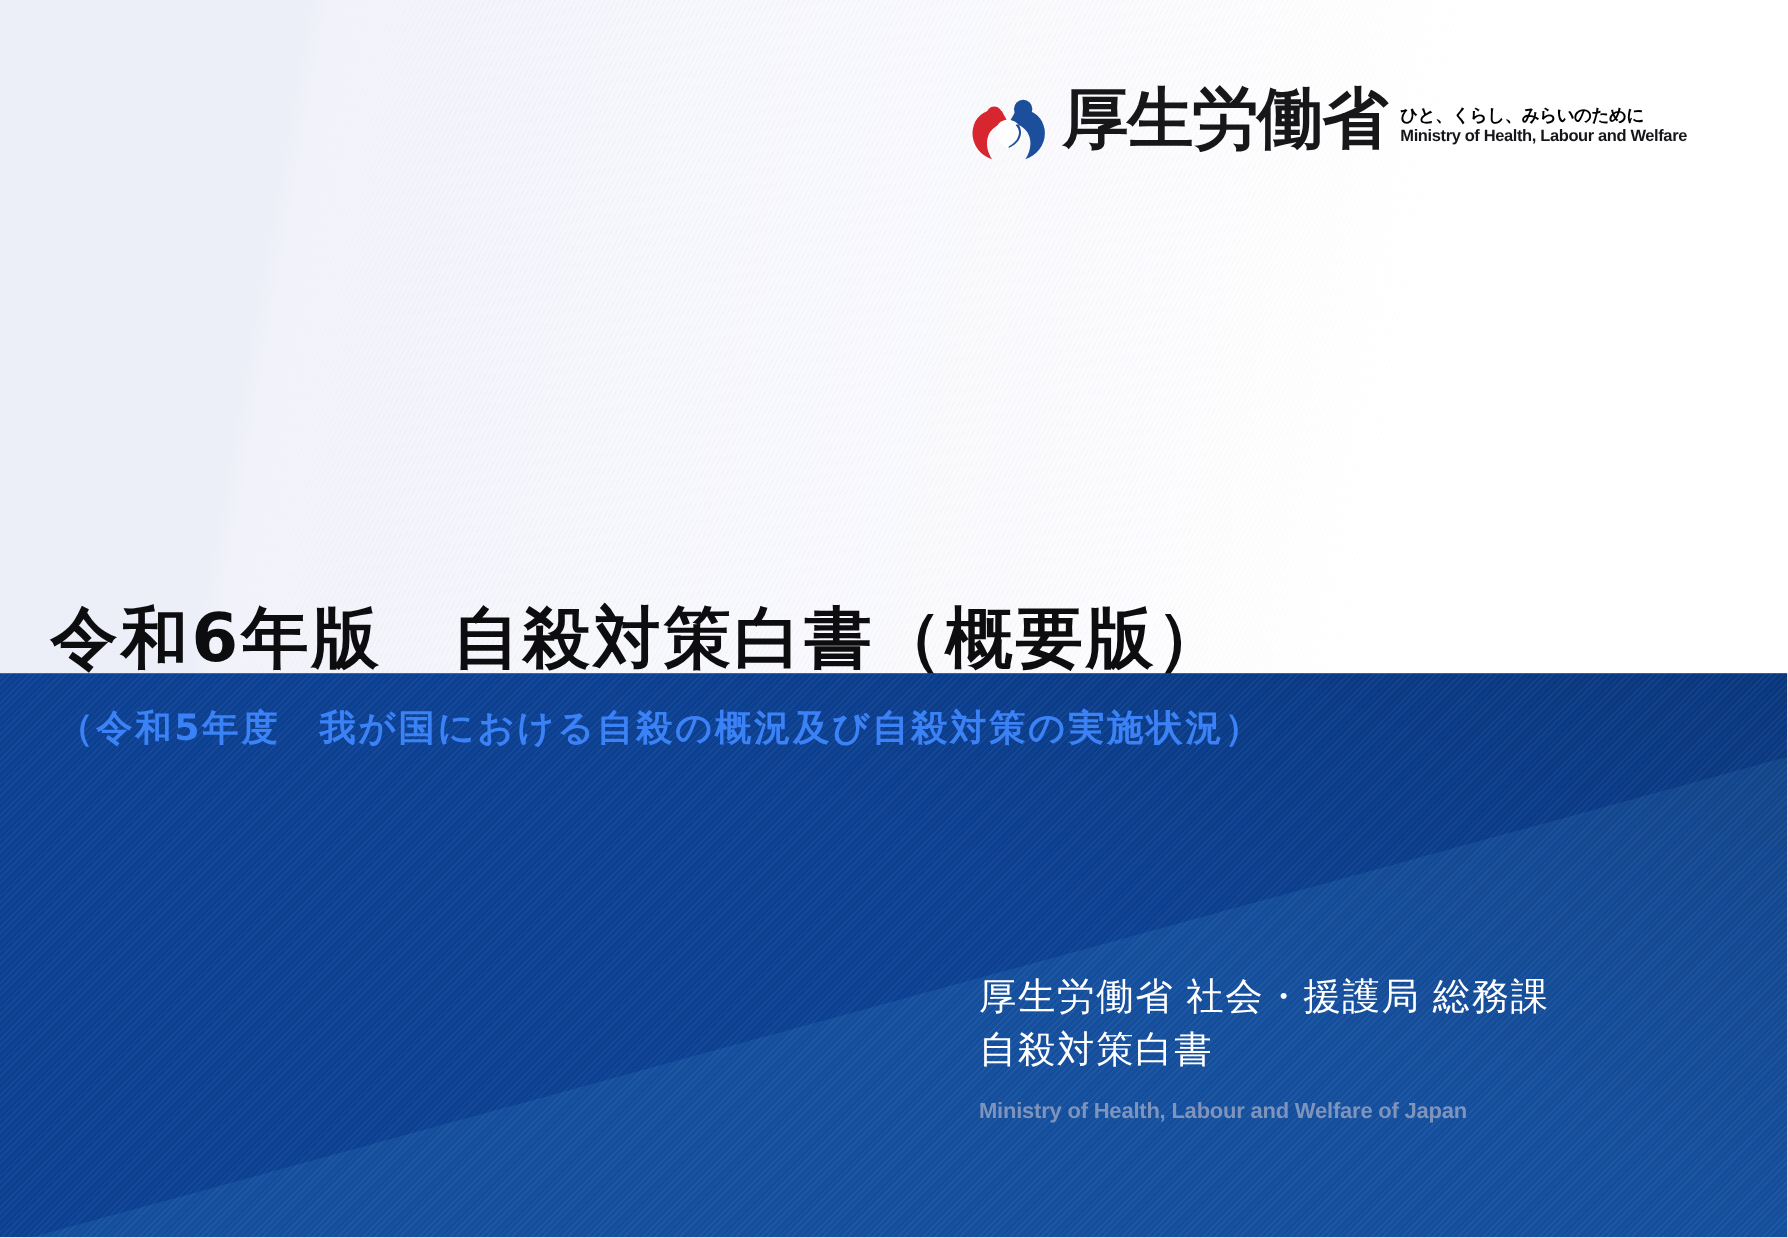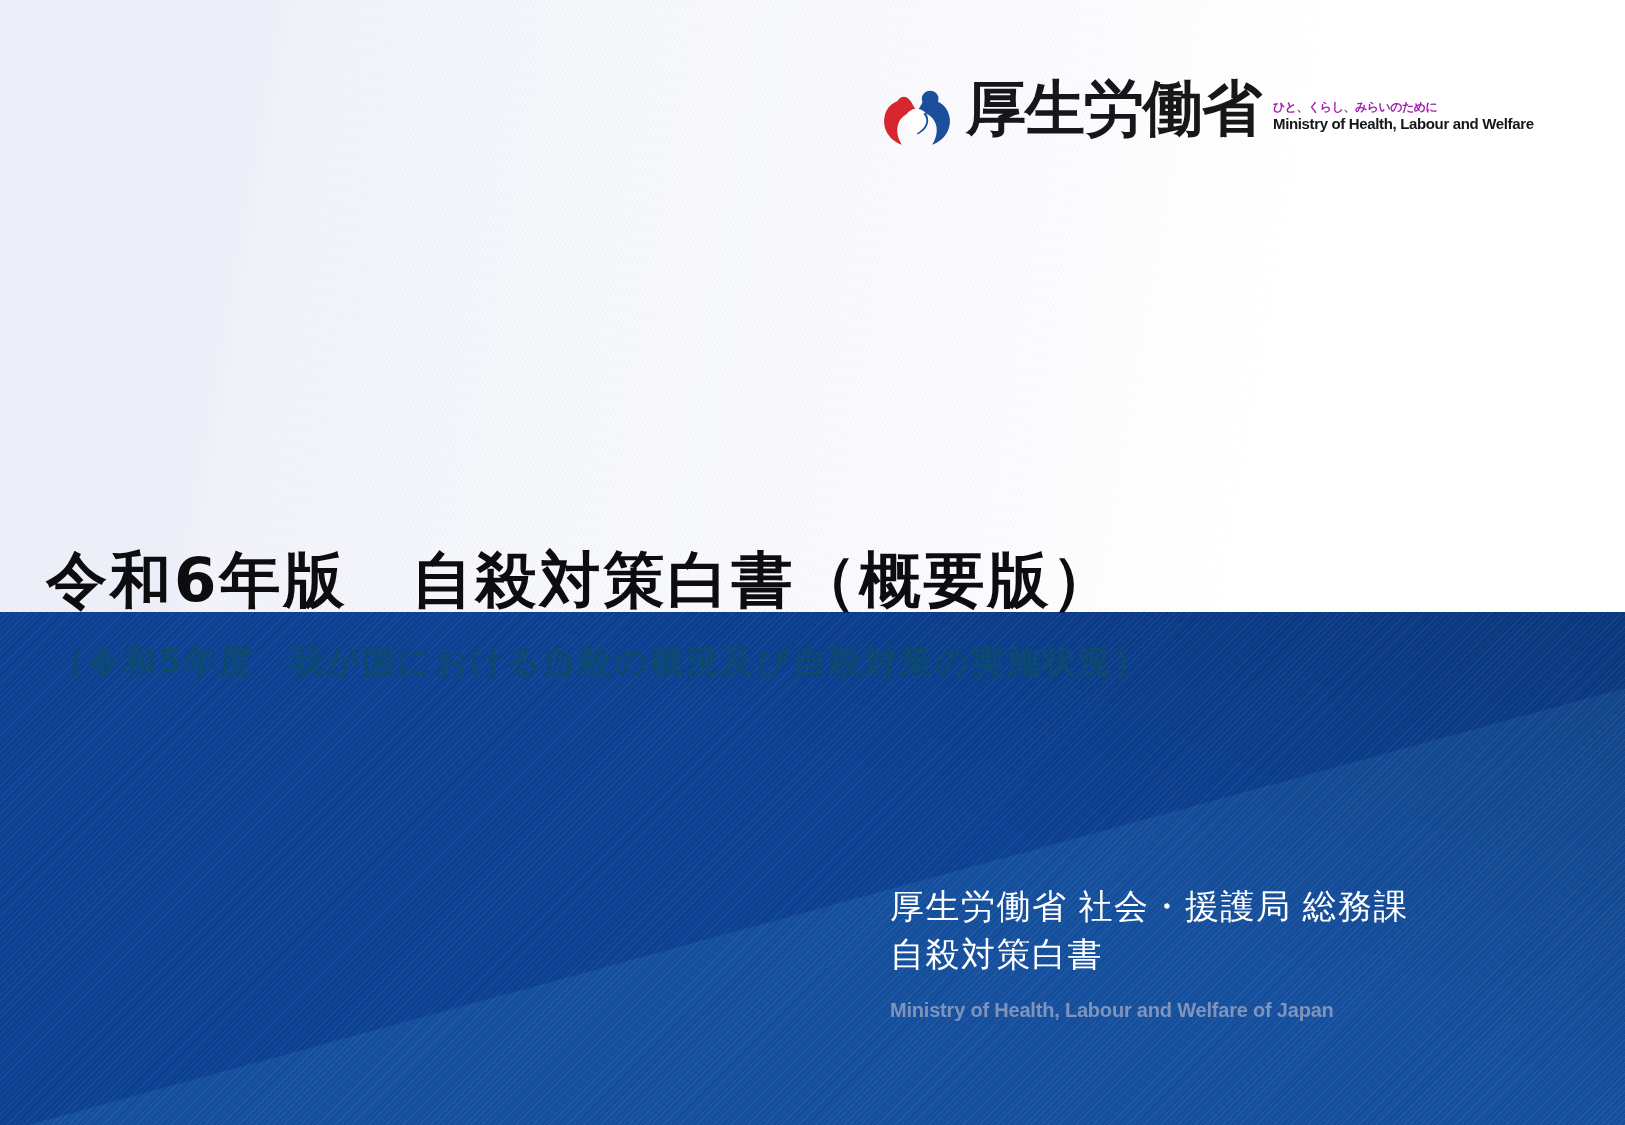--- a/index.html
+++ b/index.html
@@ -81,23 +81,23 @@
     line-height: 1;
     color: #17171a;
     letter-spacing: -1px;
     white-space: nowrap;
   }
   .logo-tag {
     padding-bottom: 4px;
   }
   .logo-tag-jp {
     font-family: "DejaVu Sans", "Liberation Sans", sans-serif;
-    font-size: 12px;
-    font-weight: 700;
-    color: #a21caf;
+    font-size: 16px;
+    font-weight: 700;
+    color: #000000;
     letter-spacing: -0.5px;
     line-height: 1.25;
     white-space: nowrap;
   }
   .logo-tag-en {
     font-family: "Liberation Sans", sans-serif;
     font-size: 15px;
     font-weight: 700;
     color: #16161a;
     letter-spacing: -0.35px;
@@ -159,21 +159,21 @@
   }
 
   
   .subtitle {
     position: absolute;
     left: 52px;
     top: 640px;
     font-family: "DejaVu Sans", "Liberation Sans", sans-serif;
     font-size: 33px;
     font-weight: 700;
-    color: #0c4a6e;
+    color: #3b82f6;
     letter-spacing: 2.5px;
     white-space: nowrap;
     z-index: 5;
   }
 
   
   .attribution {
     position: absolute;
     left: 890px;
     top: 882px;

